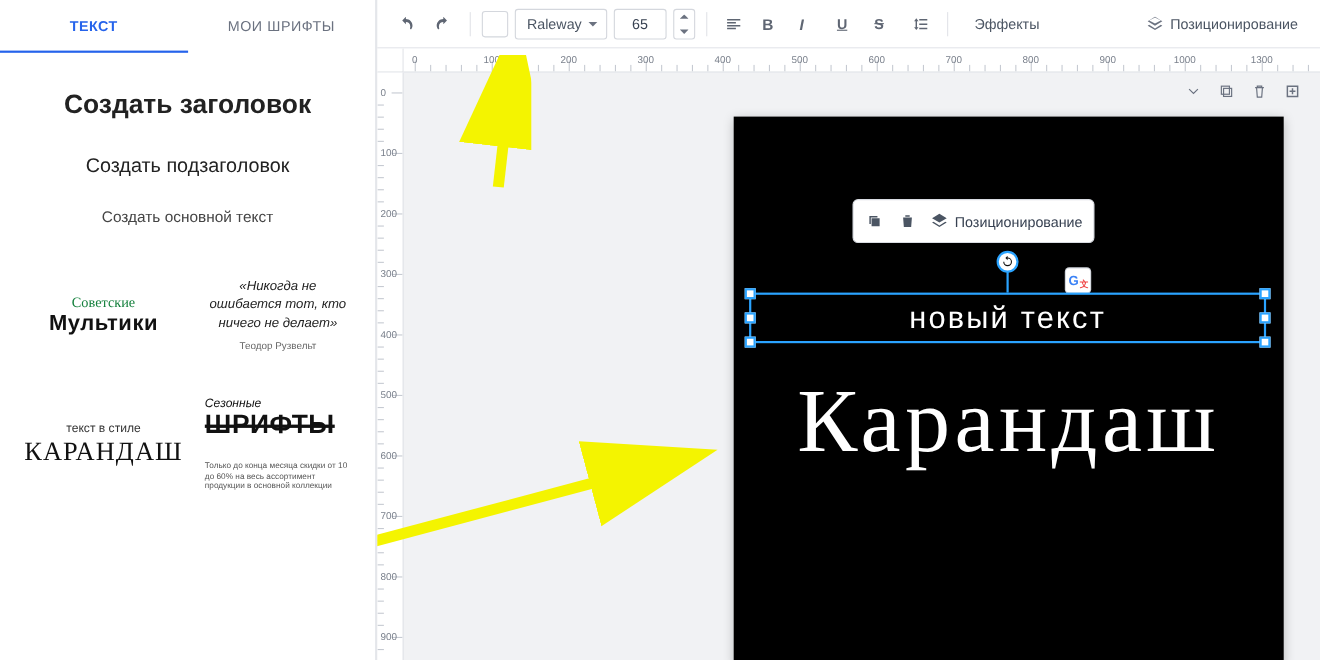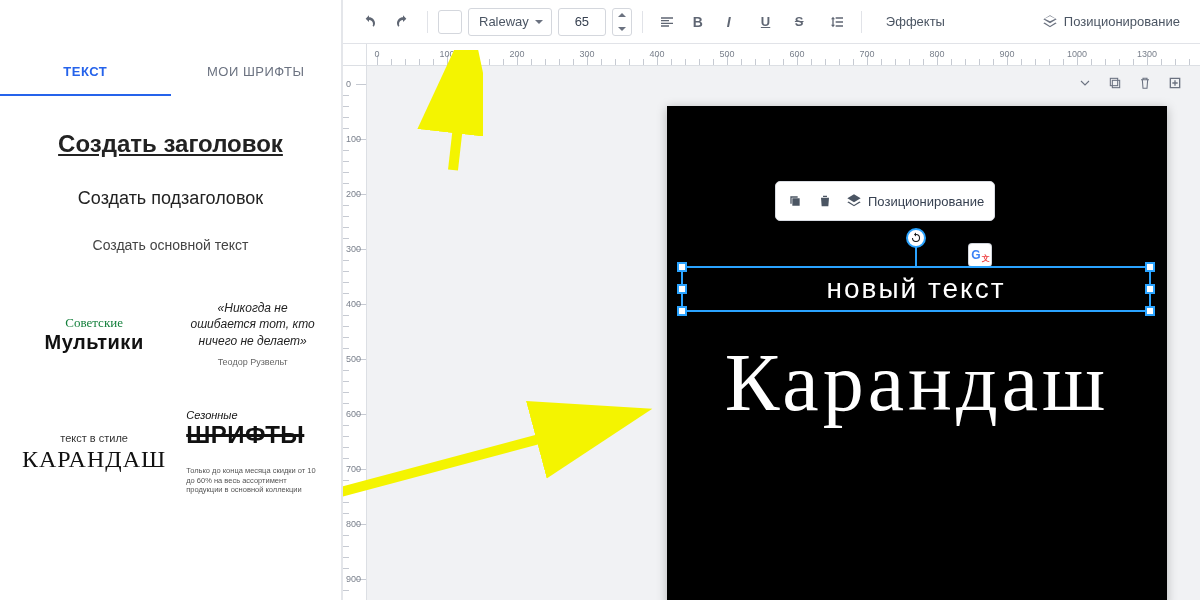--- a/index.html
+++ b/index.html
@@ -1,26 +1,26 @@
 <!DOCTYPE html>
 <html><head>
 <meta charset="utf-8">
 <style>
   * { box-sizing: border-box; margin: 0; padding: 0; font-family: -apple-system, BlinkMacSystemFont, "Segoe UI", Arial, sans-serif; }
   html, body { width: 1200px; height: 600px; overflow: hidden; background: #ffffff; }
   .app { display: flex; width: 100%; height: 100%; }
 
   
   .sidebar { width: 343px; height: 100%; border-right: 2px solid #e4e6ea; display: flex; flex-direction: column; }
-  .tabs { display: flex; height: 48px; margin-top: 48px; }
+  .tabs { display: flex; height: 48px; }
   .tab { flex: 1; display: flex; align-items: center; justify-content: center; font-size: 13px; letter-spacing: .5px; color: #6b7280; cursor: pointer; border-bottom: 2px solid transparent; }
   .tab.active { color: #2563eb; border-bottom: 2px solid #2563eb; font-weight: 600; }
   .presets { padding: 34px 24px 0 24px; text-align: center; }
   .preset { cursor: pointer; color: #222; }
-  .preset.h1 { font-size: 24px; font-weight: 600; margin-bottom: 30px; text-decoration: underline; }
+  .preset.h1 { font-size: 24px; font-weight: 600; margin-bottom: 30px; }
   .preset.h2 { font-size: 18px; margin-bottom: 28px; }
   .preset.body { font-size: 14px; color: #444; margin-bottom: 36px; }
   .styles-grid { display: grid; grid-template-columns: 1fr 1fr; gap: 28px 20px; padding: 0 22px; }
   .style-card { cursor: pointer; display: flex; flex-direction: column; justify-content: center; min-height: 90px; }
   .sc-sovet { text-align: center; }
   .sc-sovet .line1 { font-size: 13px; font-family: Georgia, serif; color: #15803d; }
   .sc-sovet .line2 { font-size: 20px; font-weight: 900; letter-spacing: .5px; color: #111; }
   .sc-quote { font-family: "Segoe Script", cursive; font-style: italic; font-size: 12px; line-height: 1.4; color: #222; text-align: center; }
   .sc-quote .attr { font-style: normal; font-family: Arial, sans-serif; font-size: 9px; color: #666; margin-top: 6px; }
   .sc-pencil { text-align: center; }

